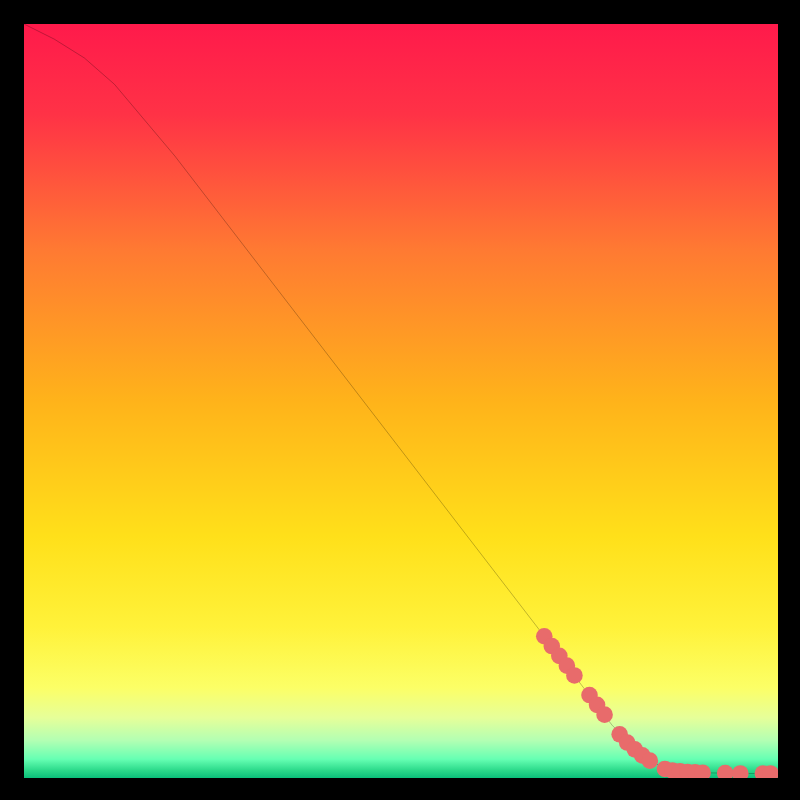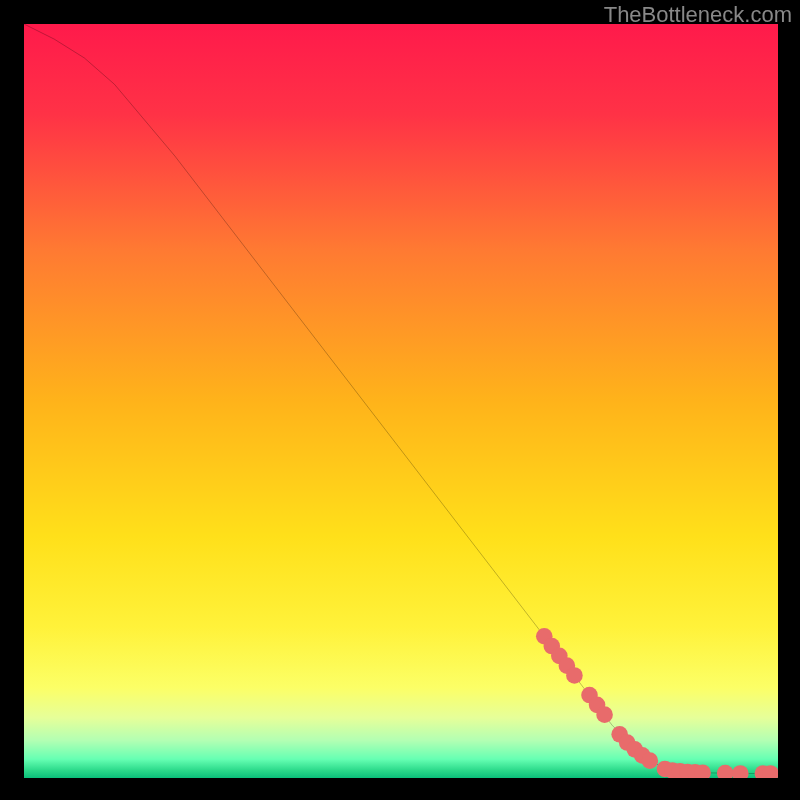--- a/index.html
+++ b/index.html
@@ -31,21 +31,20 @@
     top: 24px;
     width: 754px;
     height: 754px;
     display: block;
   }
 </style>
 </head>
 <body>
 
 <div class="wrap">
-  <div class="watermark">TheBottleneck.com</div>
   <svg class="plot" viewBox="0 0 100 100" preserveAspectRatio="none">
     <defs>
       <linearGradient id="bg-grad" x1="0" y1="0" x2="0" y2="1">
         <stop offset="0%" stop-color="#ff1a4b"></stop>
         <stop offset="12%" stop-color="#ff3246"></stop>
         <stop offset="30%" stop-color="#ff7a32"></stop>
         <stop offset="50%" stop-color="#ffb31a"></stop>
         <stop offset="68%" stop-color="#ffe01a"></stop>
         <stop offset="80%" stop-color="#fff23a"></stop>
         <stop offset="88%" stop-color="#fcff66"></stop>

